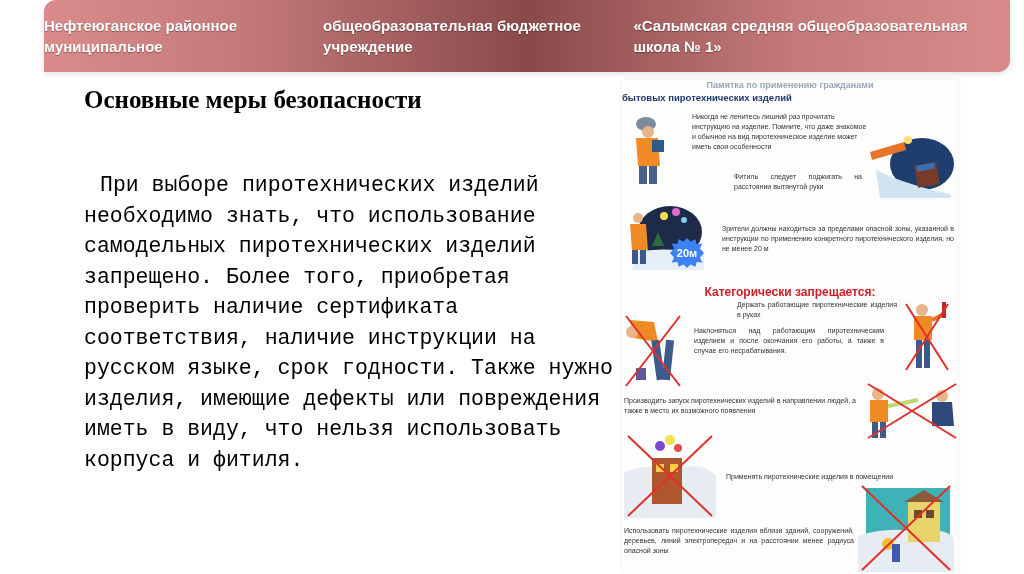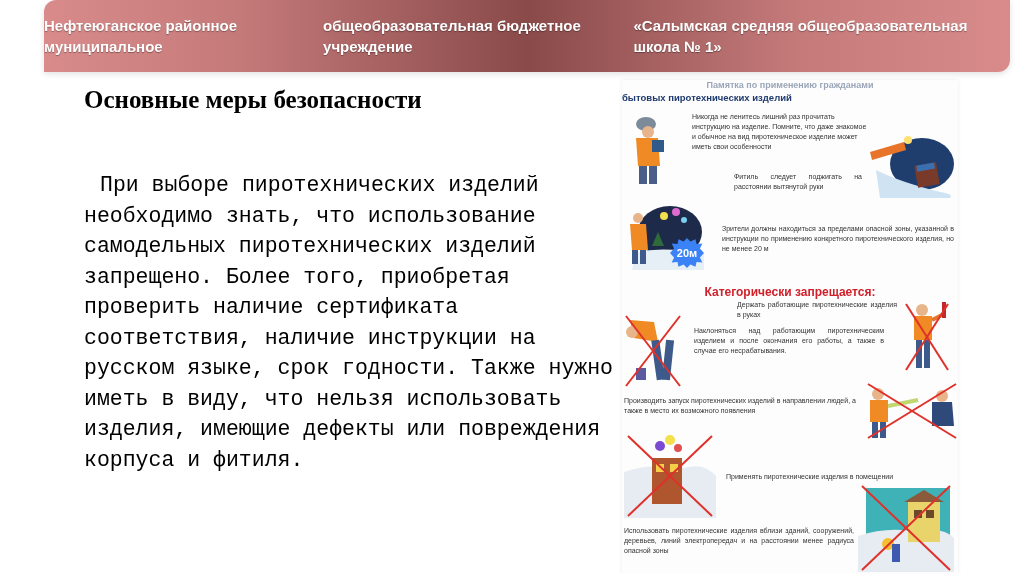--- a/index.html
+++ b/index.html
@@ -64,22 +64,22 @@
 </div>
 
 <div class="body-text">
   <span class="line indent">При выборе пиротехнических изделий</span>
   <span class="line">необходимо знать, что использование</span>
   <span class="line">самодельных пиротехнических изделий</span>
   <span class="line">запрещено. Более того, приобретая</span>
   <span class="line">проверить наличие сертификата</span>
   <span class="line">соответствия, наличие инструкции на</span>
   <span class="line">русском языке, срок годности. Также нужно</span>
+  <span class="line">изделия, имеющие дефекты или повреждения</span>
   <span class="line">иметь в виду, что нельзя использовать</span>
-  <span class="line">изделия, имеющие дефекты или повреждения</span>
   <span class="line">корпуса и фитиля.</span>
 </div>
 
 <div class="poster">
   <div class="p-head1">Памятка по применению гражданами</div>
   <div class="p-head2">бытовых пиротехнических изделий</div>
 
   <svg class="fig" style="left:6px;top:34px" width="40" height="72" viewBox="0 0 40 72">
     <ellipse cx="18" cy="10" rx="10" ry="7" fill="#7d8a99"></ellipse>
     <circle cx="20" cy="18" r="6" fill="#e8b48a"></circle>

